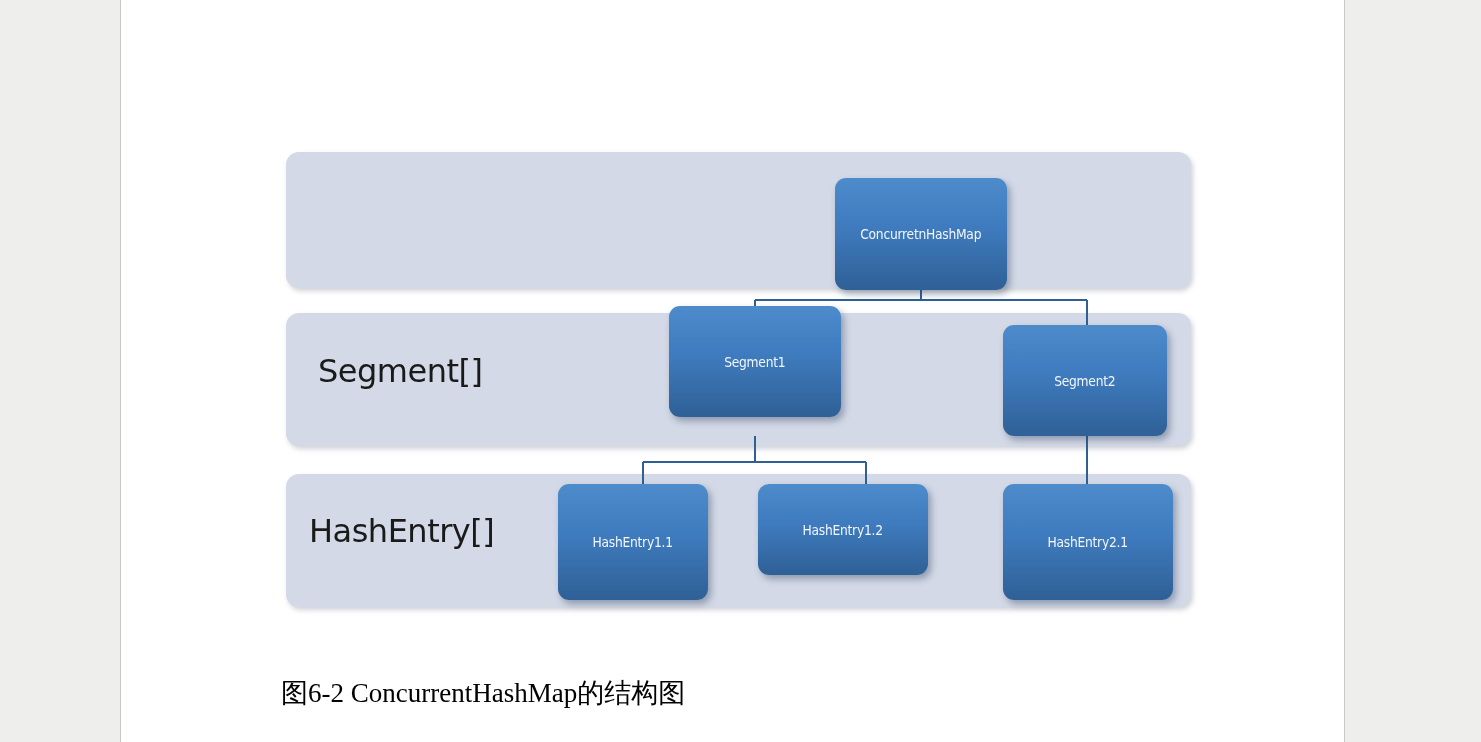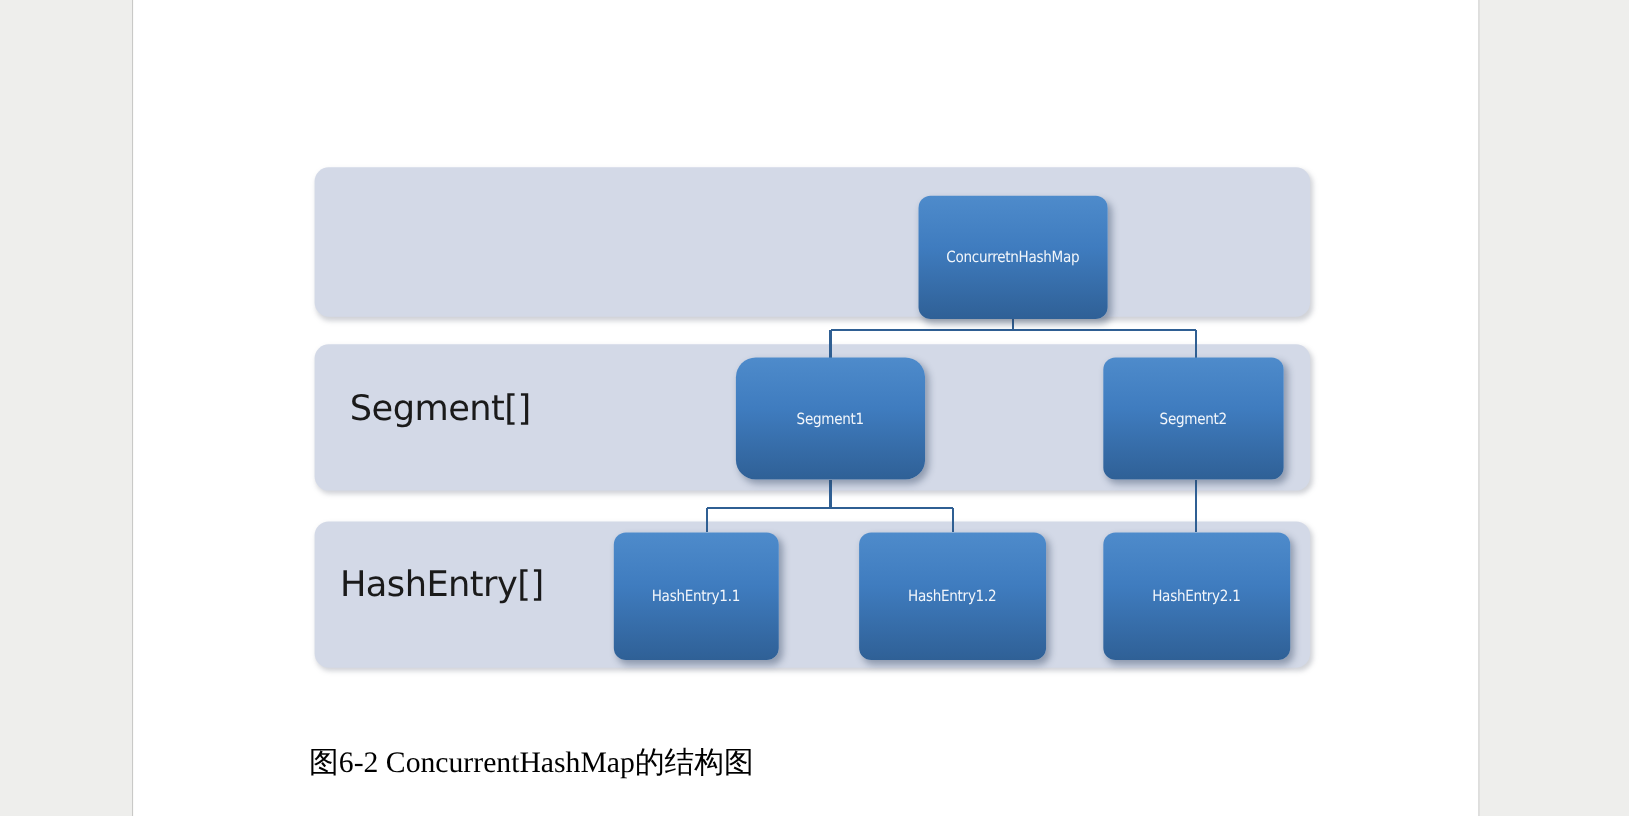--- a/index.html
+++ b/index.html
@@ -91,24 +91,24 @@
     font-family: "DejaVu Sans", sans-serif;
     font-size: 14px;
     font-weight: 400;
     color: #f2f6fb;
     letter-spacing: -0.3px;
     white-space: nowrap;
     transform: scaleX(0.88);
   }
 
   .node.chm   { left: 714px; top: 166px; width: 172px; height: 112px; margin-top: 12px; }
-  .node.seg1  { left: 548px; top: 325px; width: 172px; height: 111px; border-radius: 18px; }
+  .node.seg1  { left: 548px; top: 306px; width: 172px; height: 111px; }
   .node.seg2  { left: 882px; top: 325px; width: 164px; height: 111px; }
   .node.he11  { left: 437px; top: 484px; width: 150px; height: 116px; }
-  .node.he12  { left: 660px; top: 484px; width: 170px; height: 116px; }
+  .node.he12  { left: 637px; top: 484px; width: 170px; height: 91px; }
   .node.he21  { left: 882px; top: 484px; width: 170px; height: 116px; justify-content: center; }
 
   
   #caption {
     position: absolute;
     left: 160px;
     top: 675px;
     font-family: "Liberation Serif", "DejaVu Serif", serif;
     font-size: 27px;
     color: #000000;

